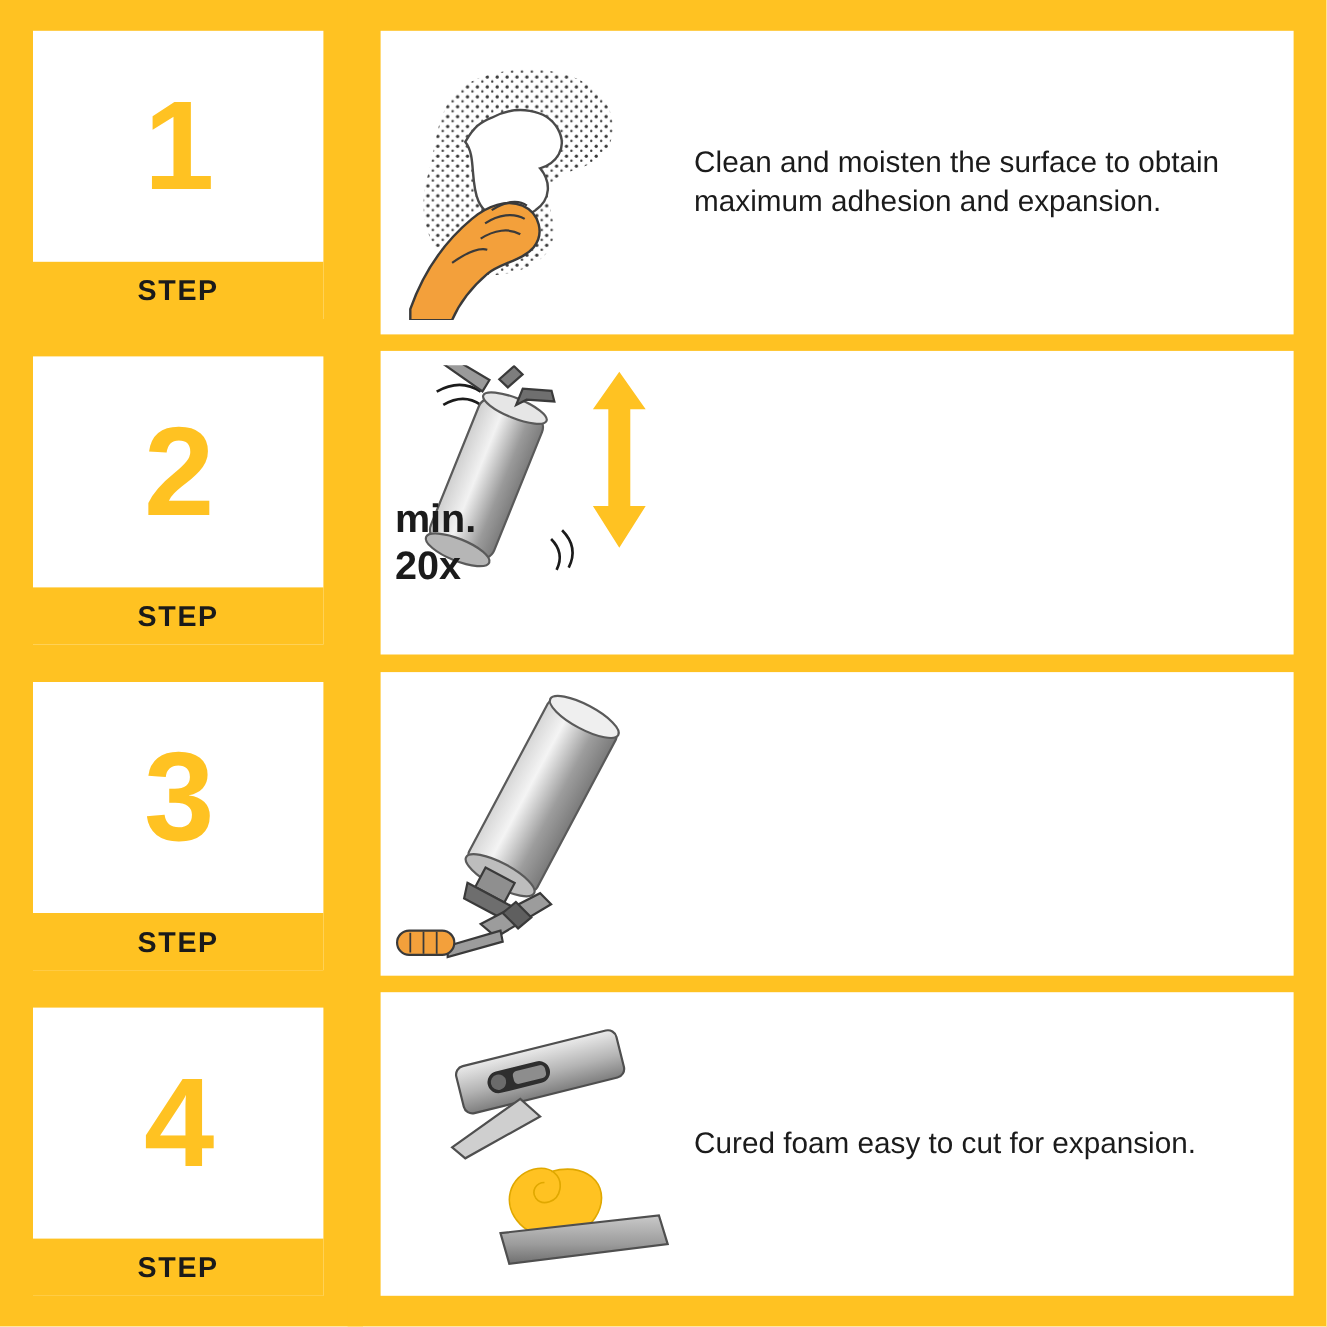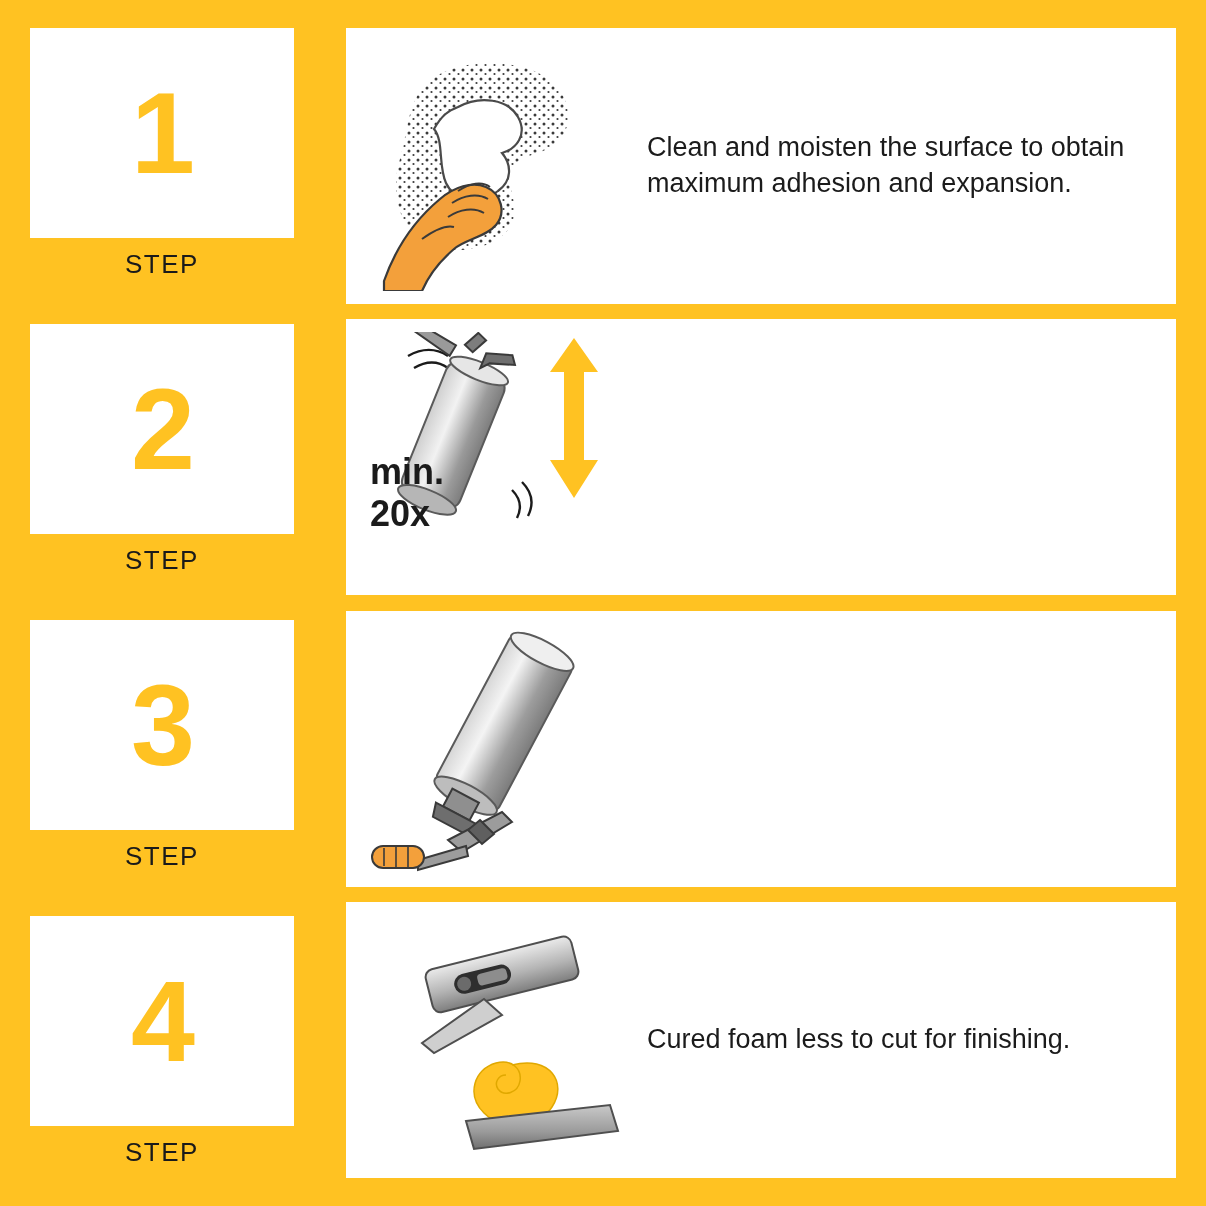--- a/index.html
+++ b/index.html
@@ -49,21 +49,21 @@
     font-weight: bold;
     line-height: 1;
     letter-spacing: -2px;
     font-family: "Liberation Sans", sans-serif;
   }
   .step-label {
     height: 52px;
     background: #FFC222;
     color: #1a1a1a;
     font-size: 26px;
-    font-weight: normal;
+    font-weight: bold;
     letter-spacing: 1.5px;
     display: flex;
     align-items: center;
     justify-content: center;
   }
   
   .cards-col {
     position: absolute;
     left: 346px;
     top: 28px;
@@ -80,22 +80,21 @@
     box-sizing: border-box;
     display: flex;
     align-items: center;
   }
   .card-art {
     width: 285px;
     height: 308px;
     flex: 0 0 285px;
     display: flex;
     align-items: center;
-    justify-content: flex-start;
-    margin-left: 16px;
+    justify-content: flex-end;
   }
   .card-text {
     flex: 1 1 auto;
     padding-right: 30px;
     color: #1b1b1b;
     font-size: 27px;
     line-height: 1.33;
     font-family: "Liberation Sans", sans-serif;
   }
   .vbar {
@@ -269,17 +268,17 @@
 
           <path d="M60 128 L122 84 L140 100 L72 138 Z" fill="#cfcfcf" stroke="#4f4f4f" stroke-width="2"></path>
 
           <path d="M150 150 C188 140, 206 168, 190 192 C176 214, 140 216, 122 198
                    C104 180, 112 154, 134 148 C150 144, 160 154, 158 166
                    C156 178, 142 182, 136 174 C132 168, 136 160, 144 160" fill="#FFC222" stroke="#e0a800" stroke-width="1.5"></path>
 
           <path d="M104 206 L248 190 L256 216 L112 234 Z" fill="url(#foamBar)" stroke="#4f4f4f" stroke-width="2"></path>
         </svg>
       </div>
-      <div class="card-text">Cured foam less to cut for finishing.</div>
+      <div class="card-text">Cured foam easy to cut for expansion.</div>
     </div>
 
   </div>
 </div>
 
 </body></html>

